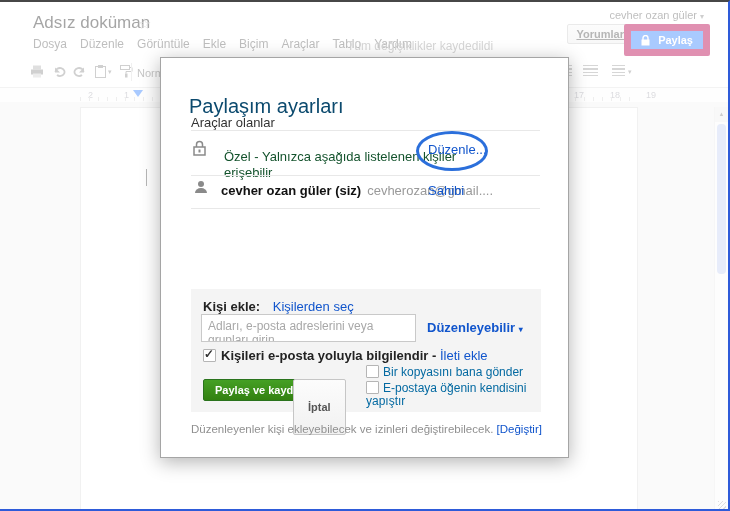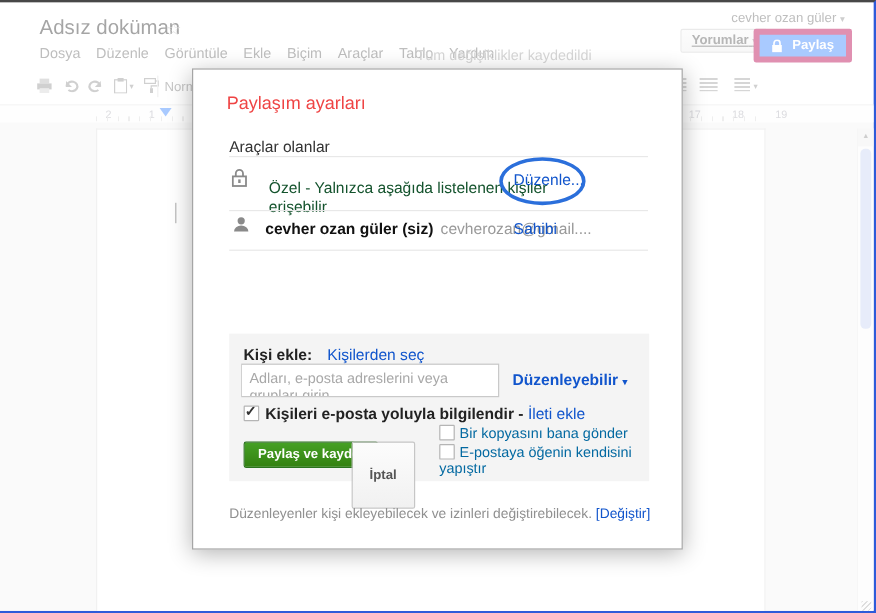--- a/index.html
+++ b/index.html
@@ -10,21 +10,21 @@
   .abs{position:absolute;}
   
   #doc-title{left:33px;top:11px;font-size:17px;color:#444;}
   #star{left:138px;top:13px;font-size:15px;color:#bbb;}
   #menubar{left:33px;top:35px;display:flex;gap:13px;font-size:12px;color:#777;}
   #save-status{left:347px;top:37px;font-size:12px;color:#aaa;}
   #account{right:24px;top:7px;font-size:11px;color:#777;}
   #account .caret{font-size:8px;color:#999;}
   #comments-btn{right:88px;top:22px;background:linear-gradient(#f8f8f8,#f0f0f0);
     border:1px solid #d4d4d4;border-radius:2px;padding:3px 8px;font-size:11px;font-weight:bold;color:#666;text-decoration:underline;}
-  #share-btn{right:18px;top:22px;background:#4d90fe;border:5px solid #be185d;border-radius:2px;
+  #share-btn{right:18px;top:22px;background:#4d90fe;border:7px solid #be185d;border-radius:2px;
     padding:3px 10px;font-size:11px;font-weight:bold;color:#fff;display:flex;align-items:center;gap:8px;text-align:right;}
   #toolbar{left:0;top:56px;width:730px;height:29px;border-bottom:1px solid #e5e5e5;}
   .tbi{position:absolute;top:7px;}
   .stripes{width:15px;height:11px;background:repeating-linear-gradient(#a9a9a9 0 1.5px,transparent 1.5px 3.4px);}
   .tb-sep{position:absolute;top:5px;width:1px;height:18px;background:#e0e0e0;}
   #style-dd{left:137px;top:9px;font-size:11px;color:#888;}
   
   #ruler{left:0;top:86px;width:730px;height:14px;background:#fdfdfd;}
   .ruler-num{position:absolute;top:2px;font-size:9px;color:#b5b5bd;}
   #ruler-ticks{position:absolute;left:80px;top:9px;width:556px;height:4px;
@@ -40,34 +40,34 @@
   #scroll-up{position:absolute;top:0;left:0;width:13px;height:15px;background:#f1f1f1;color:#9a9a9a;
     font-size:6px;text-align:center;line-height:15px;}
   #scroll-thumb{position:absolute;top:17px;left:2px;width:9px;height:150px;background:#ccd8f4;border-radius:4px;}
   #resize-handle{position:absolute;right:2px;bottom:2px;width:8px;height:8px;
     background:repeating-linear-gradient(135deg,#bbb 0 1px,transparent 1px 3px);}
   
   #overlay{left:0;top:0;width:728px;height:509px;background:rgba(255,255,255,0.52);z-index:5;}
   
   #dialog{left:160px;top:55px;width:407px;height:399px;background:#fff;border:1px solid #a5a5a5;
     box-shadow:0 4px 18px rgba(0,0,0,0.3);z-index:10;font-size:13px;color:#333;}
-  #dlg-title{left:28px;top:20px;font-size:15px;color:#ef4444;}
+  #dlg-title{left:28px;top:37px;font-size:20px;color:#0c4a6e;}
   #access-heading{left:30px;top:57px;font-size:13px;color:#333;}
   .divider{left:30px;width:349px;height:1px;background:#e8e8e8;}
   #lock-icon{left:32px;top:82px;}
   #private-text{left:63px;top:79px;width:272px;line-height:16px;color:#14532d;margin-top:12px;}
   #change-link{left:267px;top:84px;}
   .link{color:#1155cc;text-decoration:none;}
   #annotation-ellipse{left:255px;top:73px;width:66px;height:34px;border:3px solid #2b6fdb;
     border-radius:50%;z-index:12;}
   #person-icon{left:33px;top:122px;}
   #owner-name{left:60px;top:125px;font-weight:bold;color:#111;}
   #owner-email{color:#999;font-weight:normal;margin-left:6px;margin-top:26px;}
   #owner-role{left:267px;top:125px;}
-  #add-panel{left:30px;top:220px;width:350px;height:123px;background:#f4f4f4;font-size:13px;}
+  #add-panel{left:30px;top:231px;width:350px;height:123px;background:#f4f4f4;font-size:13px;}
   #add-label-row{left:12px;top:10px;}
   #add-label{font-weight:bold;color:#222;}
   #choose-link{margin-left:9px;}
   #invite-input{left:10px;top:25px;width:201px;height:18px;border:1px solid #c9c9c9;resize:none;
     font-family:"Liberation Sans",sans-serif;font-size:12px;color:#333;padding:4px 6px;background:#fff;}
   #invite-input::placeholder{color:#a8a8a8;}
   #perm-dd{left:236px;top:31px;font-weight:bold;}
   #perm-dd .caret{font-size:8px;}
   .cb{display:inline-block;width:11px;height:11px;background:#fff;border:1px solid #b5b5b5;
     border-radius:1px;vertical-align:-2px;margin-right:5px;position:relative;}

